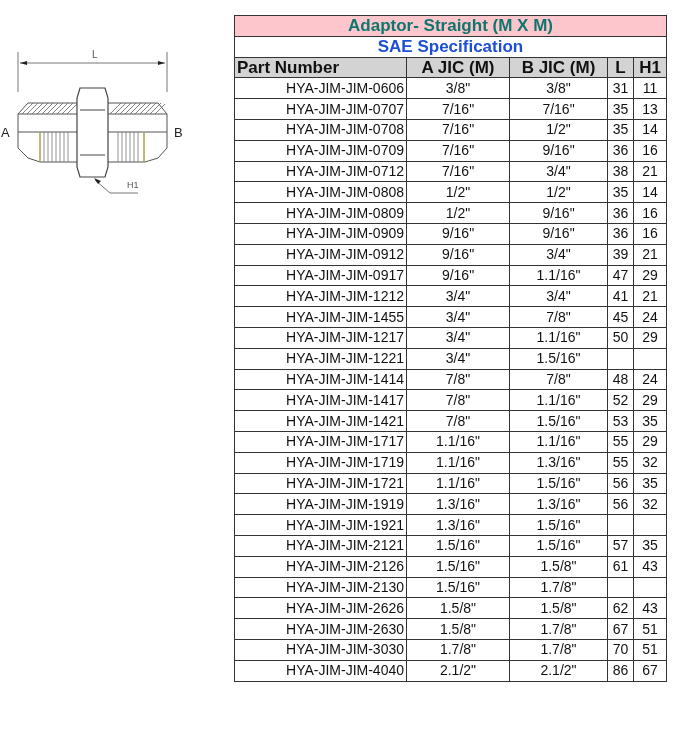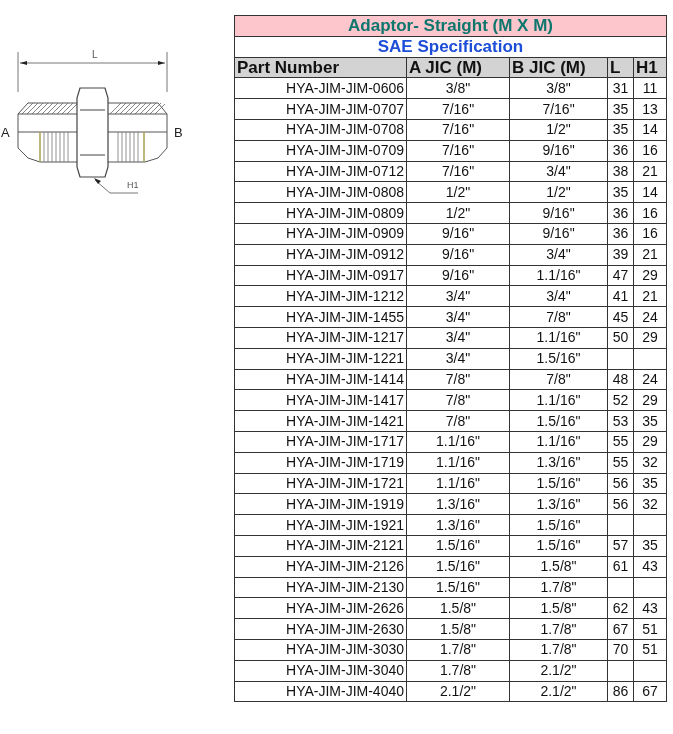--- a/index.html
+++ b/index.html
@@ -13,21 +13,21 @@
   }
   table.spec td, table.spec th {
     border: 1px solid #333; padding: 0 2px; height: 19.8px; line-height: 19px;
     white-space: nowrap; overflow: hidden;
   }
   .title-row td { background: #fcc6cc; color: #0f766e; font-weight: bold;
                   font-size: 17px; text-align: center; height: 23px; }
   .sub-row td { background: #ffffff; color: #1d4ed8; font-weight: bold;
                 font-size: 17px; text-align: center; height: 23px; }
   .head-row th { background: #d3d3d3; font-weight: bold; font-size: 17px;
-                 height: 23px; text-align: left; }
+                 height: 23px; text-align: center; }
   .head-row th.pn { text-align: left; }
   td.pn { text-align: right; }
   td.c { text-align: center; }
   col.c1 { width: 172px; } col.c2 { width: 103px; } col.c3 { width: 98px; }
   col.c4 { width: 26px; } col.c5 { width: 33px; }
 </style>
 </head>
 <body>
 
 <svg class="diagram" viewBox="0 0 200 160" xmlns="http://www.w3.org/2000/svg">
@@ -312,27 +312,20 @@
         <td class="c">51</td>
       </tr>
       <tr>
         <td class="pn">HYA-JIM-JIM-3030</td>
         <td class="c">1.7/8"</td>
         <td class="c">1.7/8"</td>
         <td class="c">70</td>
         <td class="c">51</td>
       </tr>
       <tr>
-        <td class="pn">HYA-JIM-JIM-3040</td>
-        <td class="c">1.7/8"</td>
-        <td class="c">2.1/2"</td>
-        <td class="c"></td>
-        <td class="c"></td>
-      </tr>
-      <tr>
         <td class="pn">HYA-JIM-JIM-4040</td>
         <td class="c">2.1/2"</td>
         <td class="c">2.1/2"</td>
         <td class="c">86</td>
         <td class="c">67</td>
       </tr>
     </tbody>
 </table>
 
 </body></html>

